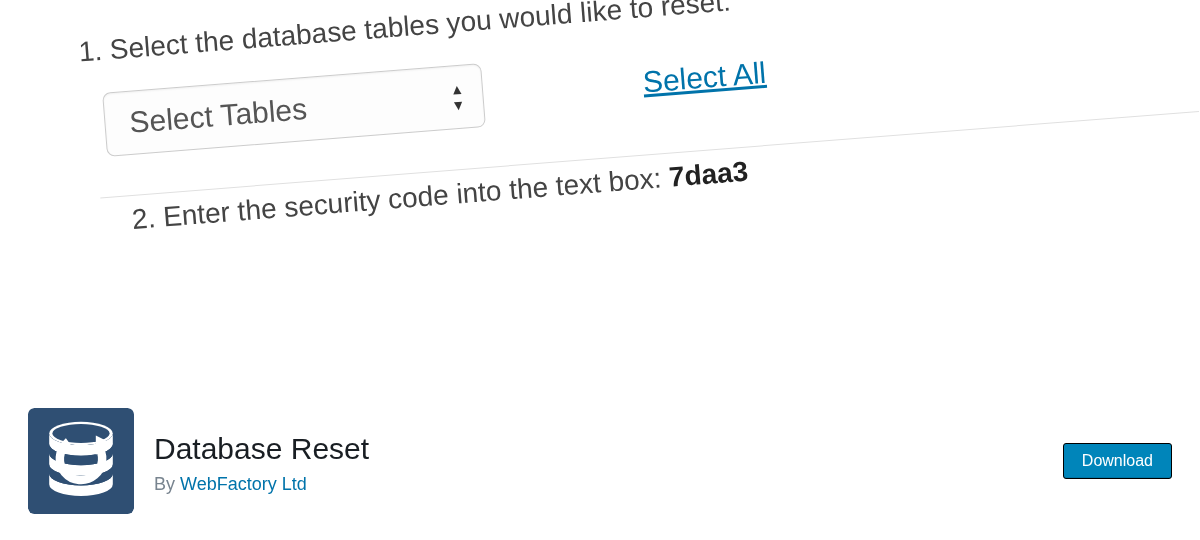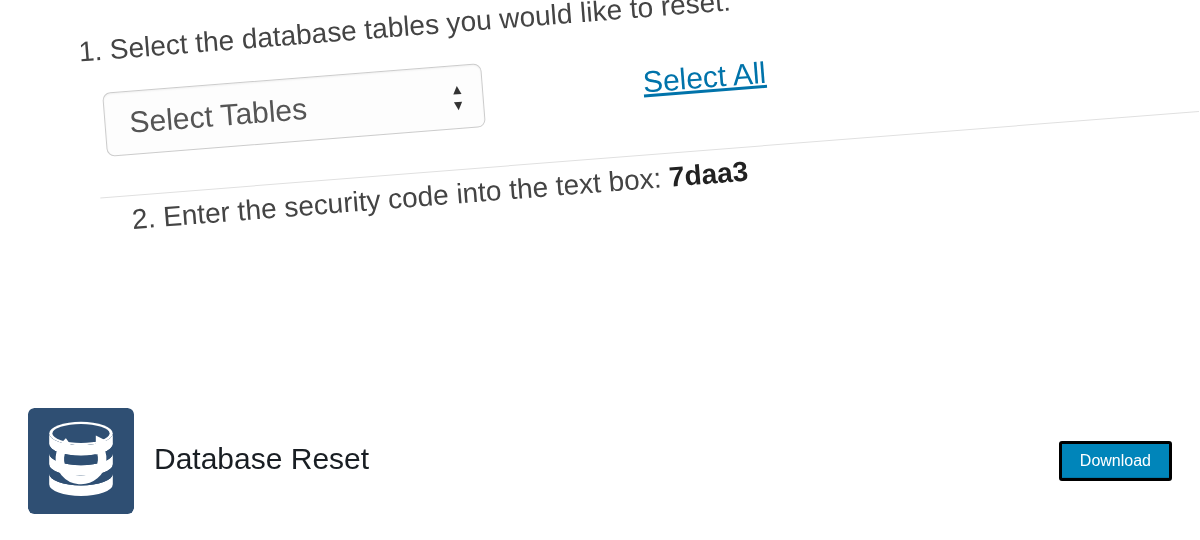--- a/index.html
+++ b/index.html
@@ -130,21 +130,21 @@
       color: #78848f;
     }
     .byline a {
       color: #0073aa;
       text-decoration: none;
       cursor: pointer;
     }
     .download-btn {
       background: #0085ba;
       color: #fff;
-      border: 3px solid #000000;
+      border: 1px solid #000000;
       border-radius: 3px;
       font-size: 16px;
       padding: 8px 18px;
       cursor: pointer;
       box-shadow: inset 0 -1px 0 rgba(0,0,0,.1);
     }
   </style>
 </head>
 <body>
 
@@ -194,16 +194,19 @@
     </g>
 
     <g transform="translate(50 48)">
       <circle r="20" fill="none" stroke-width="8" stroke-dasharray="95 30" transform="rotate(-40)" stroke="#ffffff"></circle>
       <polygon points="14,-22 30,-14 14,-4" fill="#ffffff"></polygon>
     </g>
   </svg>
 
   <div class="titles">
     <h2>Database Reset</h2>
+    <div class="byline">
+      <span>By </span><a>WebFactory Ltd</a>
+    </div>
   </div>
 
   <button class="download-btn">Download</button>
 </div>
 
 </body></html>

